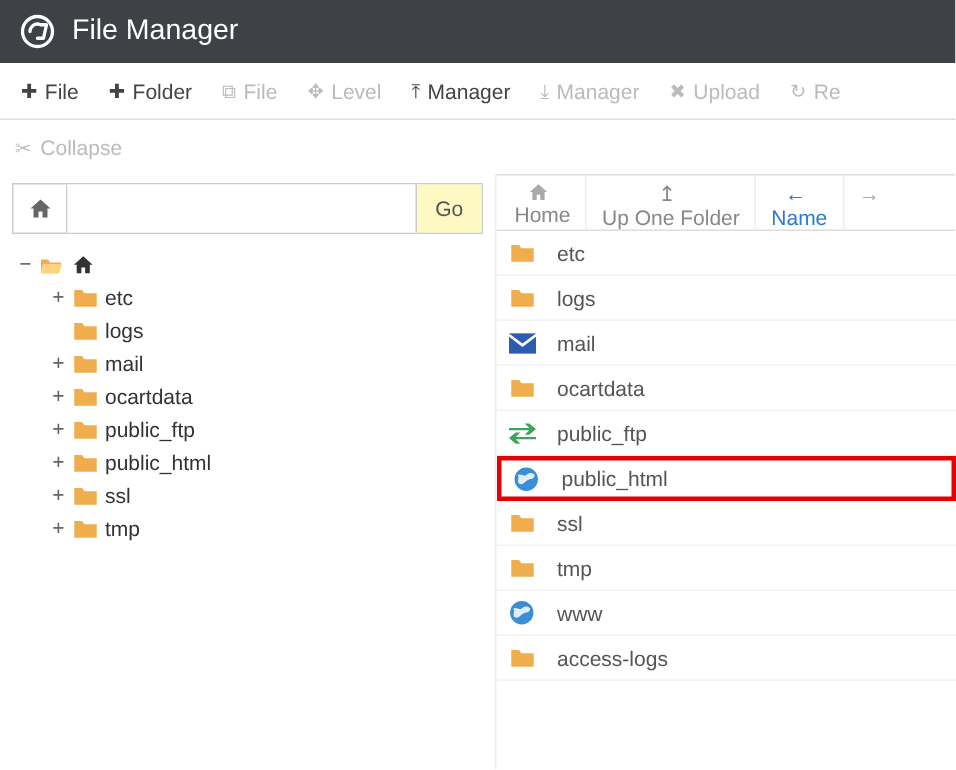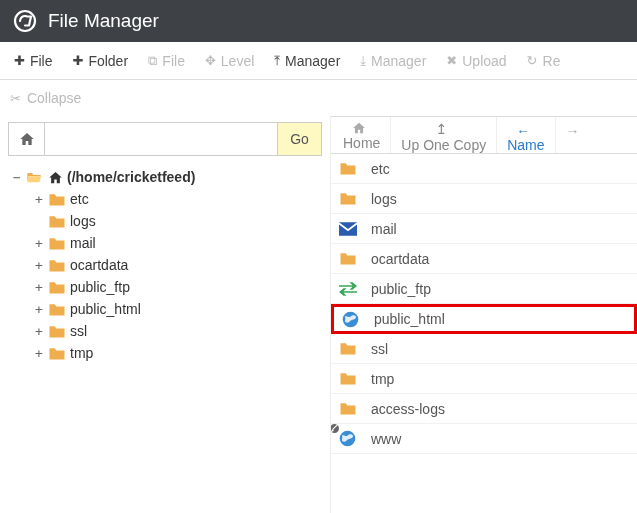--- a/index.html
+++ b/index.html
@@ -119,21 +119,20 @@
           <svg width="16" height="14" viewBox="0 0 24 20">
               <path fill="#f0ad4e" d="M2 4h7l2 3h11v2H4L2 18V4z"></path>
               <path fill="#ffd37a" d="M4 9h19l-3 9H2z"></path>
             </svg>
         </span>
         <span class="home-ic">
           <svg width="15" height="15" viewBox="0 0 24 24">
               <path fill="#333" d="M12 3l10 9h-3v9h-5v-6H10v6H5v-9H2z"></path>
             </svg>
         </span>
-        <b>(/home/cricketfeed)</b>
       </div>
       <div class="tree-children" id="tree-children">
           <div class="tree-row">
             <span class="toggle">+</span>
             <span class="folder-ic">
               <svg width="18" height="15" viewBox="0 0 24 20">
                 <path fill="#f0ad4e" d="M2 3h7l2 3h11v12H2z"></path>
               </svg>
             </span>
             <span>etc</span>
@@ -210,21 +209,21 @@
       <div class="nav-btn">
           <span class="ic">
             <svg width="14" height="14" viewBox="0 0 24 24">
               <path fill="#aaa" d="M12 3l10 9h-3v9h-5v-6H10v6H5v-9H2z"></path>
             </svg>
           </span>
           <span>Home</span>
         </div>
       <div class="nav-btn">
           <span class="ic">↥</span>
-          <span>Up One Copy</span>
+          <span>Up One Folder</span>
         </div>
       <div class="nav-btn blue">
           <span class="ic">←</span>
           <span>Name</span>
         </div>
       <div class="nav-btn" style="color:#aaa;border-right:none">
           <span class="ic">→</span>
         </div>
     </div>
     <div class="files" id="files">
@@ -289,35 +288,35 @@
         </div>
         <div class="frow">
           <span class="ficon folder">
             <svg width="18" height="15" viewBox="0 0 24 20">
               <path fill="#f0ad4e" d="M2 3h7l2 3h11v12H2z"></path>
             </svg>
           </span>
           <span class="fname">tmp</span>
         </div>
         <div class="frow">
-          <span class="ficon folder" style="position:relative">
-            <svg width="18" height="15" viewBox="0 0 24 20">
-              <path fill="#f0ad4e" d="M2 3h7l2 3h11v12H2z"></path>
-            </svg>
-            <svg width="9" height="9" viewBox="0 0 10 10" style="position:absolute;margin-left:-9px;margin-top:8px">
-              <circle cx="5" cy="5" r="5" fill="#666"></circle>
-              <path d="M3 6l4-4M3 6l-1 2 2-1M7 2l1-1" stroke="#fff" stroke-width="1.2" fill="none"></path>
-            </svg>
-          </span>
-          <span class="fname">access-logs</span>
-        </div>
-        <div class="frow">
           <span class="ficon" style="position:relative">
             <svg width="17" height="17" viewBox="0 0 24 24">
               <circle cx="12" cy="12" r="11" fill="#3a8ed6"></circle>
               <path fill="#fff" opacity="0.85" d="M4 8c3-2 6 2 8 0s5-3 8 0c-1 5-4 3-7 5s-4 5-8 3c-2-3 1-5-1-8z"></path>
             </svg>
           </span>
           <span class="fname">www</span>
         </div>
+        <div class="frow">
+          <span class="ficon folder" style="position:relative">
+            <svg width="18" height="15" viewBox="0 0 24 20">
+              <path fill="#f0ad4e" d="M2 3h7l2 3h11v12H2z"></path>
+            </svg>
+            <svg width="9" height="9" viewBox="0 0 10 10" style="position:absolute;margin-left:-9px;margin-top:8px">
+              <circle cx="5" cy="5" r="5" fill="#666"></circle>
+              <path d="M3 6l4-4M3 6l-1 2 2-1M7 2l1-1" stroke="#fff" stroke-width="1.2" fill="none"></path>
+            </svg>
+          </span>
+          <span class="fname">access-logs</span>
+        </div>
       </div>
   </div>
 </div>
 
 </body></html>

